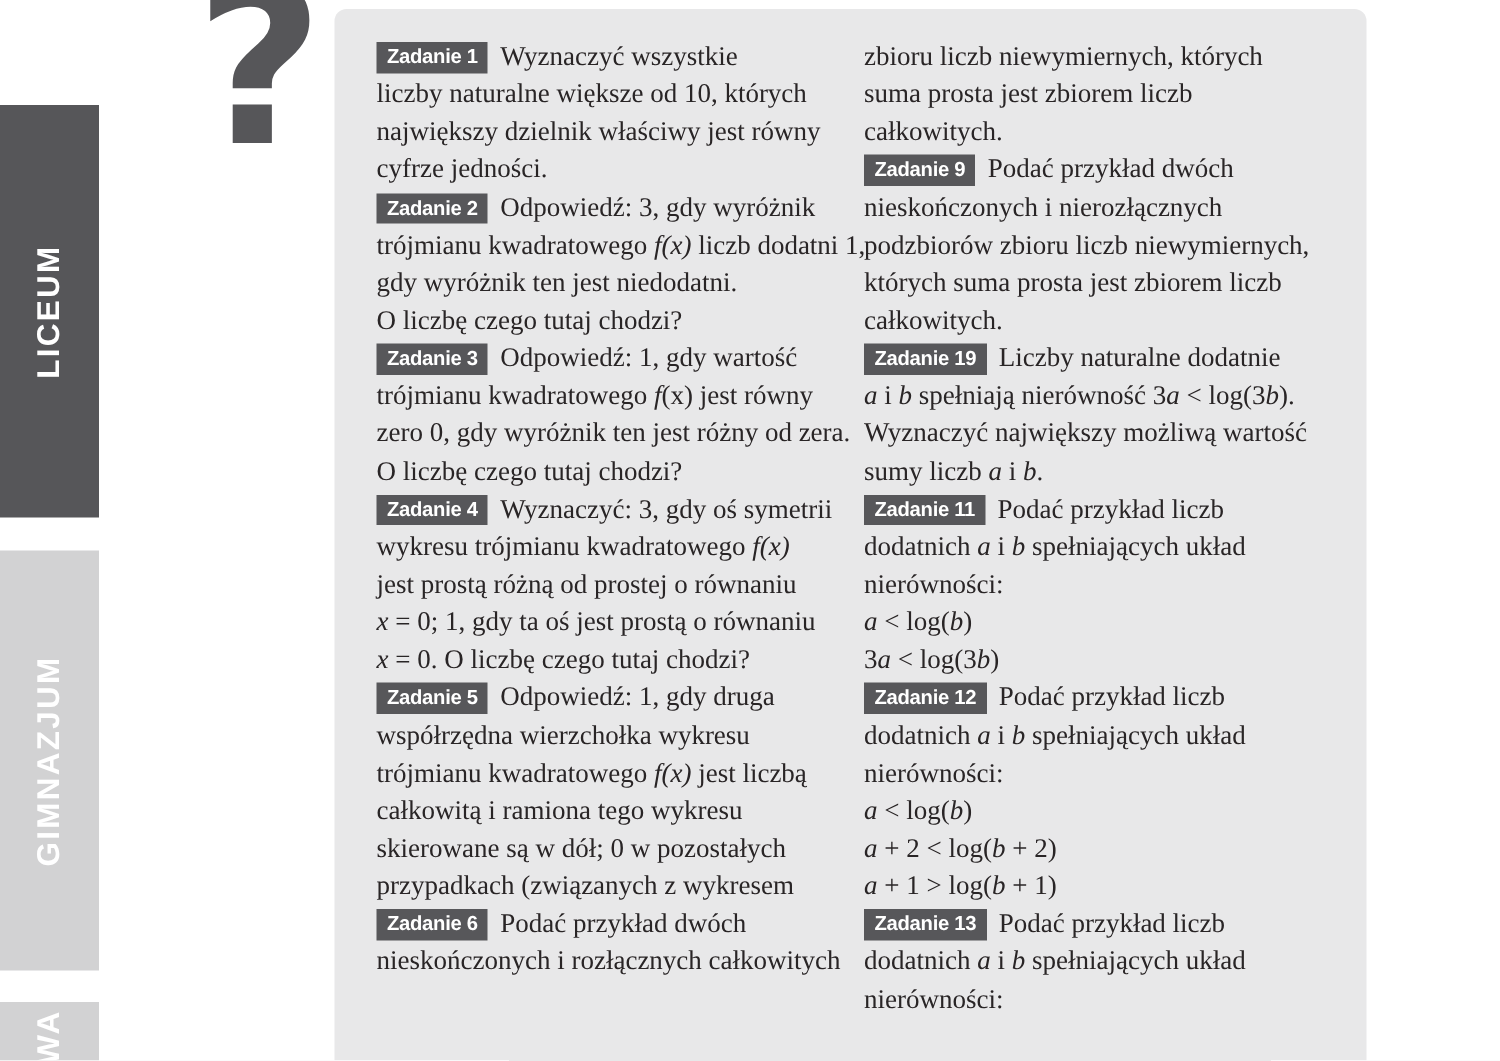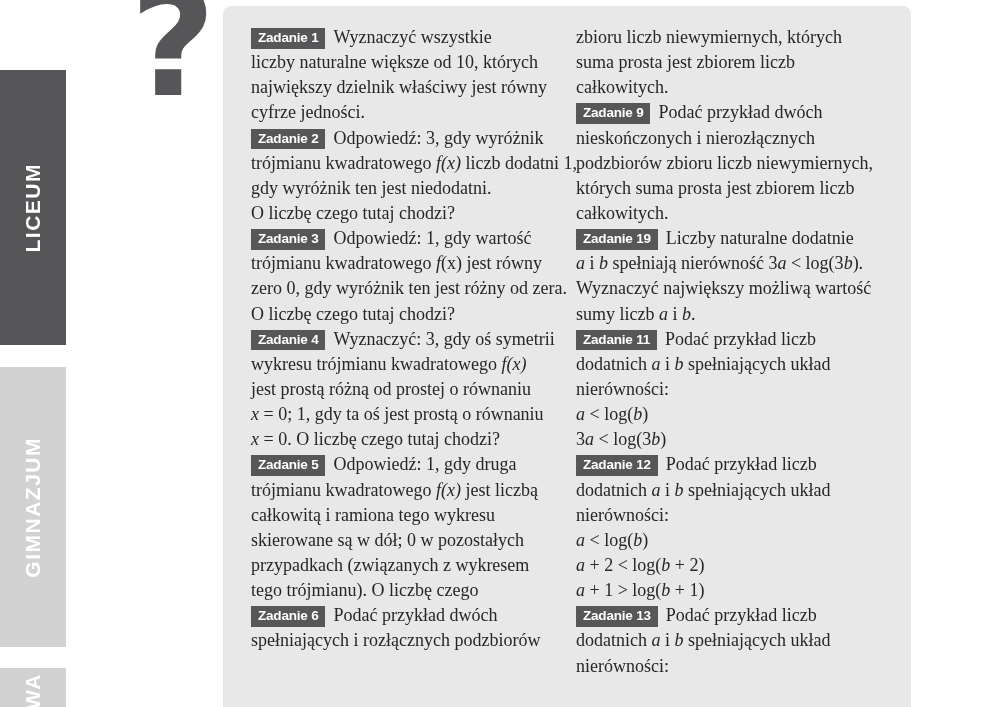--- a/index.html
+++ b/index.html
@@ -57,27 +57,27 @@
         <div class="line"><span class="badge">Zadanie 3</span><span>Odpowiedź: 1, gdy wartość</span></div>
         <div class="line"><span>trójmianu kwadratowego </span><span class="it">f</span><span>(x) jest równy</span></div>
         <div class="line"><span>zero 0, gdy wyróżnik ten jest różny od zera.</span></div>
         <div class="line"><span>O liczbę czego tutaj chodzi?</span></div>
         <div class="line"><span class="badge">Zadanie 4</span><span>Wyznaczyć: 3, gdy oś symetrii</span></div>
         <div class="line"><span>wykresu trójmianu kwadratowego </span><span class="it">f(x)</span></div>
         <div class="line"><span>jest prostą różną od prostej o równaniu</span></div>
         <div class="line"><span class="it">x</span><span> = 0; 1, gdy ta oś jest prostą o równaniu</span></div>
         <div class="line"><span class="it">x</span><span> = 0. O liczbę czego tutaj chodzi?</span></div>
         <div class="line"><span class="badge">Zadanie 5</span><span>Odpowiedź: 1, gdy druga</span></div>
+        <div class="line"><span>współrzędna wierzchołka wykresu</span></div>
         <div class="line"><span>trójmianu kwadratowego </span><span class="it">f(x)</span><span> jest liczbą</span></div>
         <div class="line"><span>całkowitą i ramiona tego wykresu</span></div>
         <div class="line"><span>skierowane są w dół; 0 w pozostałych</span></div>
         <div class="line"><span>przypadkach (związanych z wykresem</span></div>
-        <div class="line"><span>tego trójmianu). O liczbę czego</span></div>
         <div class="line"><span class="badge">Zadanie 6</span><span>Podać przykład dwóch</span></div>
-        <div class="line"><span>spełniających i rozłącznych podzbiorów</span></div>
+        <div class="line"><span>nieskończonych i rozłącznych całkowitych</span></div>
       </div>
     <div class="col" id="col-right">
         <div class="line"><span>zbioru liczb niewymiernych, których</span></div>
         <div class="line"><span>suma prosta jest zbiorem liczb</span></div>
         <div class="line"><span>całkowitych.</span></div>
         <div class="line"><span class="badge">Zadanie 9</span><span>Podać przykład dwóch</span></div>
         <div class="line"><span>nieskończonych i nierozłącznych</span></div>
         <div class="line"><span>podzbiorów zbioru liczb niewymiernych,</span></div>
         <div class="line"><span>których suma prosta jest zbiorem liczb</span></div>
         <div class="line"><span>całkowitych.</span></div>

